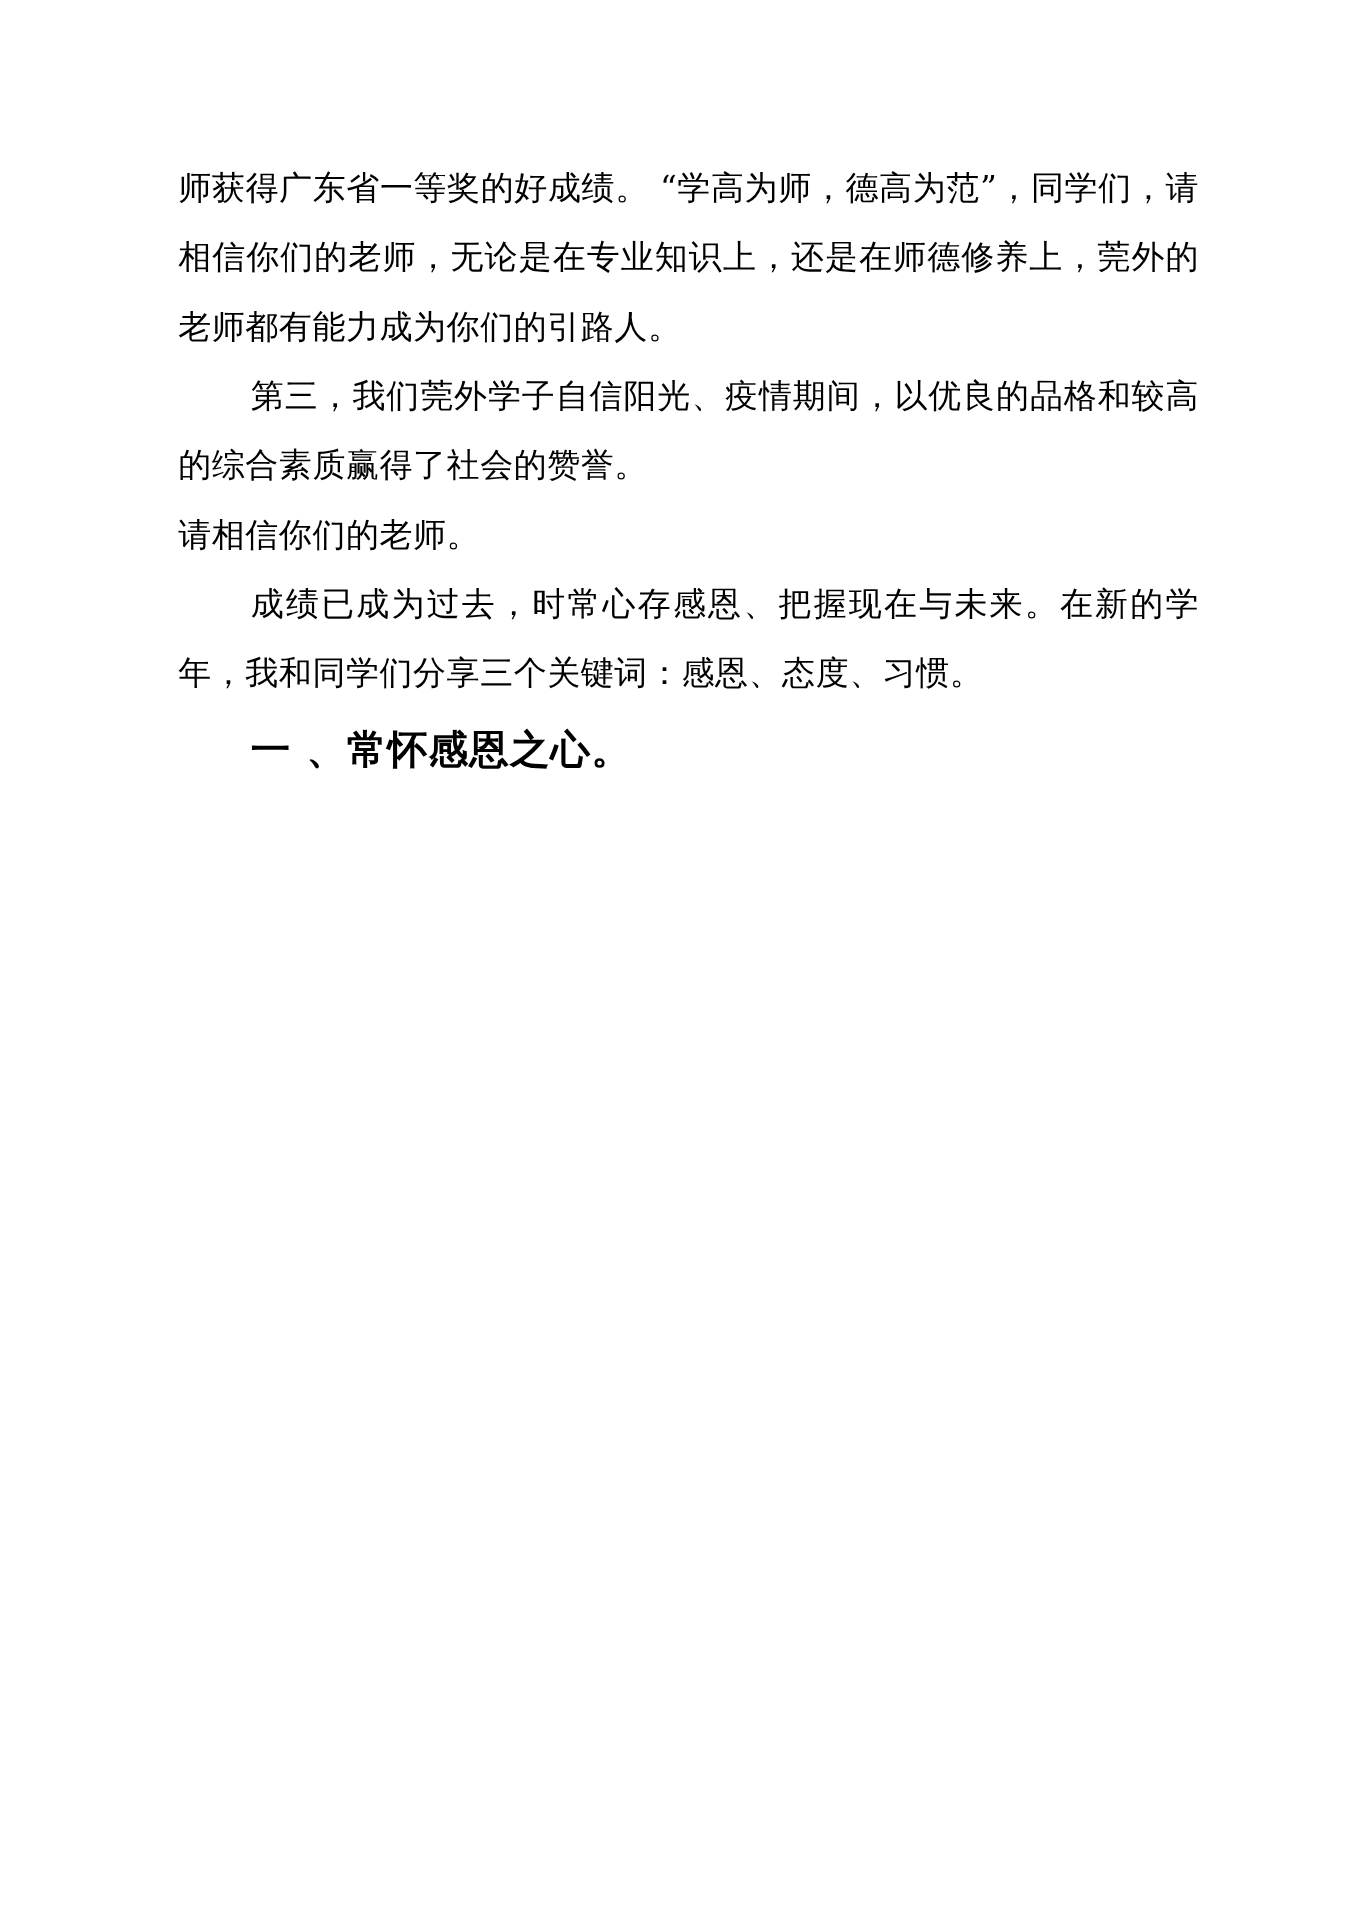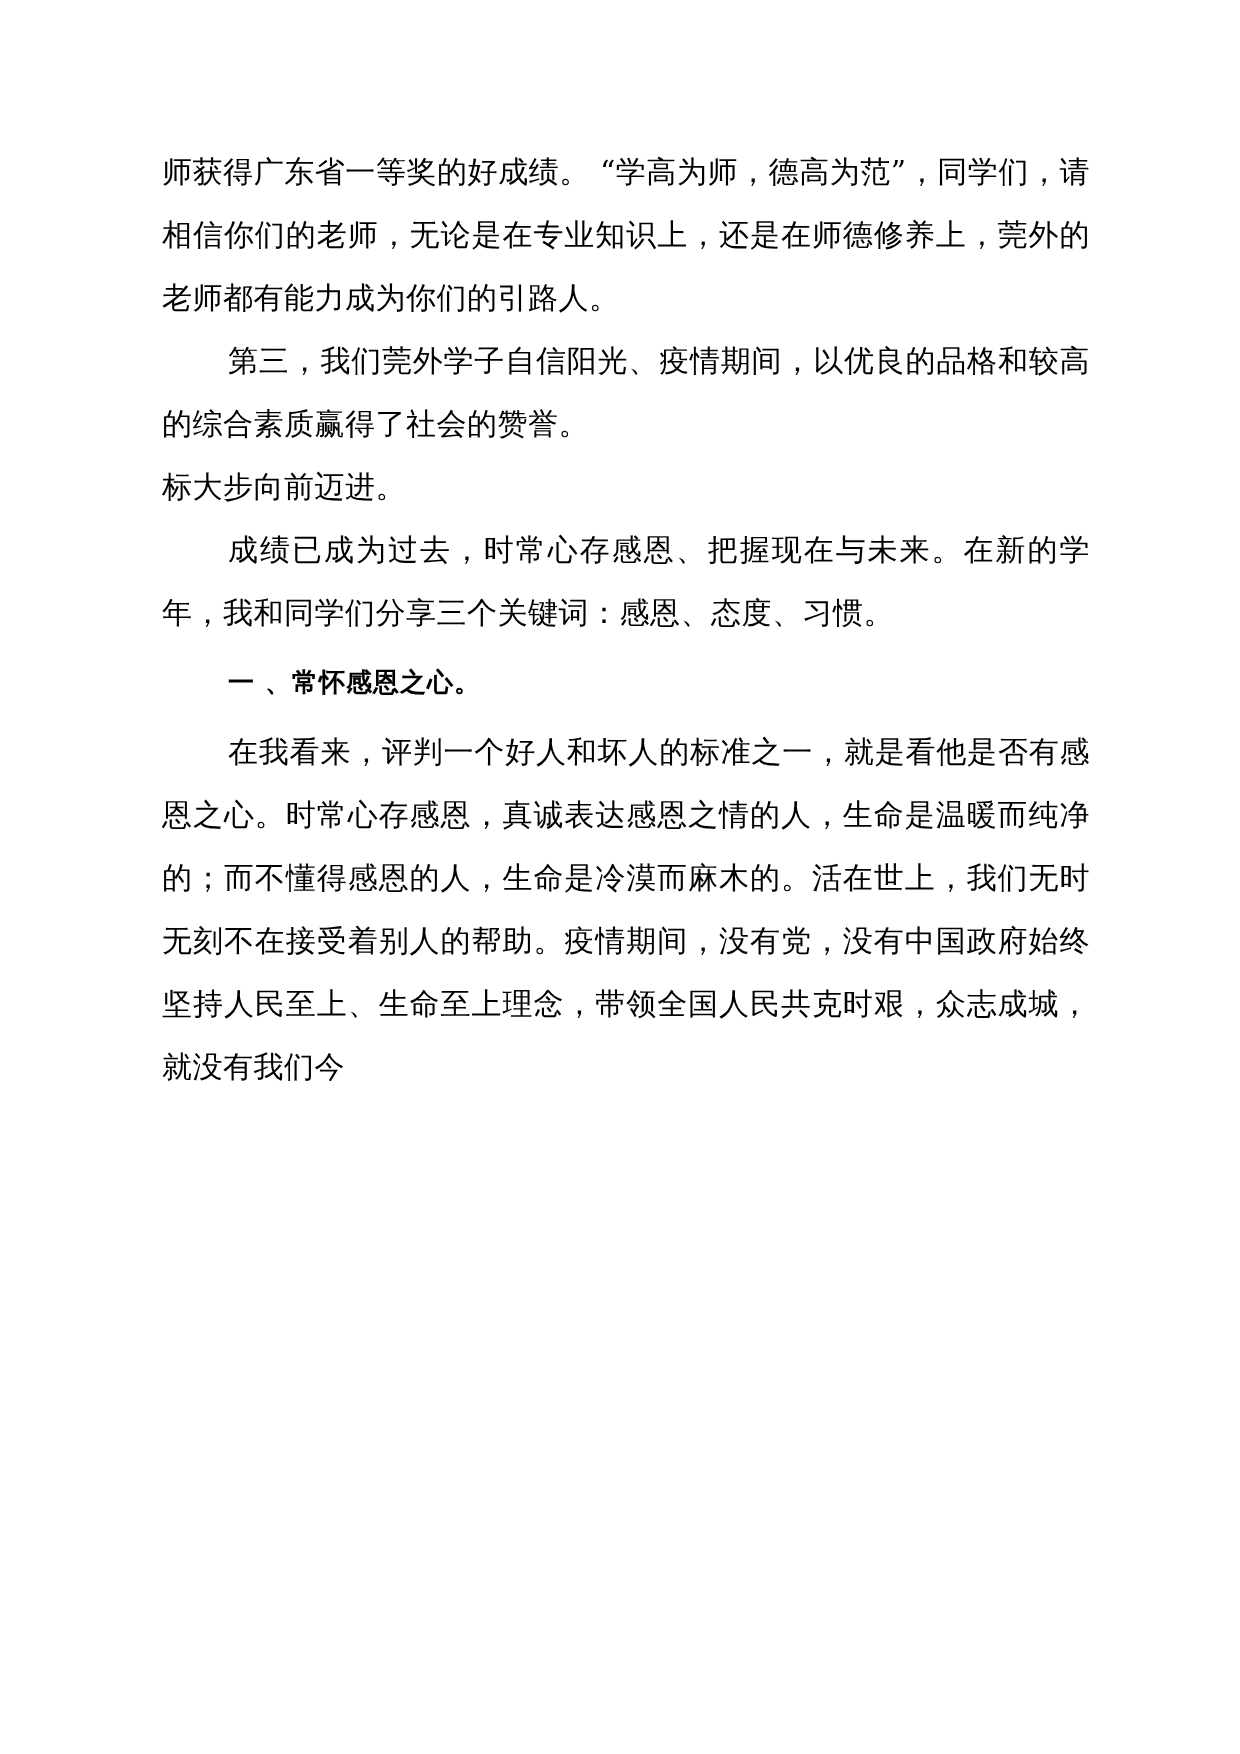--- a/index.html
+++ b/index.html
@@ -27,30 +27,29 @@
   p {
     margin: 0;
     padding: 0;
   }
   .indent {
     text-indent: 66px;
   }
   .heading {
     font-weight: bold;
     text-indent: 66px;
-    font-size: 26px;
+    font-size: 36px;
     line-height: 76px;
     letter-spacing: 1px;
   }
 </style>
 </head>
 <body>
 
 <div class="page">
   <div class="doc-body">
     <p class="plain">师获得广东省一等奖的好成绩。 “学高为师，德高为范”，同学们，请相信你们的老师，无论是在专业知识上，还是在师德修养上，莞外的老师都有能力成为你们的引路人。</p>
     <p class="indent">第三，我们莞外学子自信阳光、疫情期间，以优良的品格和较高的综合素质赢得了社会的赞誉。</p>
-    <p class="plain">标大步向前迈进。</p>
+    <p class="plain">请相信你们的老师。</p>
     <p class="indent">成绩已成为过去，时常心存感恩、把握现在与未来。在新的学年，我和同学们分享三个关键词：感恩、态度、习惯。</p>
     <p class="heading">一 、常怀感恩之心。</p>
-    <p class="indent">在我看来，评判一个好人和坏人的标准之一，就是看他是否有感恩之心。时常心存感恩，真诚表达感恩之情的人，生命是温暖而纯净的；而不懂得感恩的人，生命是冷漠而麻木的。活在世上，我们无时无刻不在接受着别人的帮助。疫情期间，没有党，没有中国政府始终坚持人民至上、生命至上理念，带领全国人民共克时艰，众志成城，就没有我们今</p>
   </div>
 </div>
 
 </body></html>

